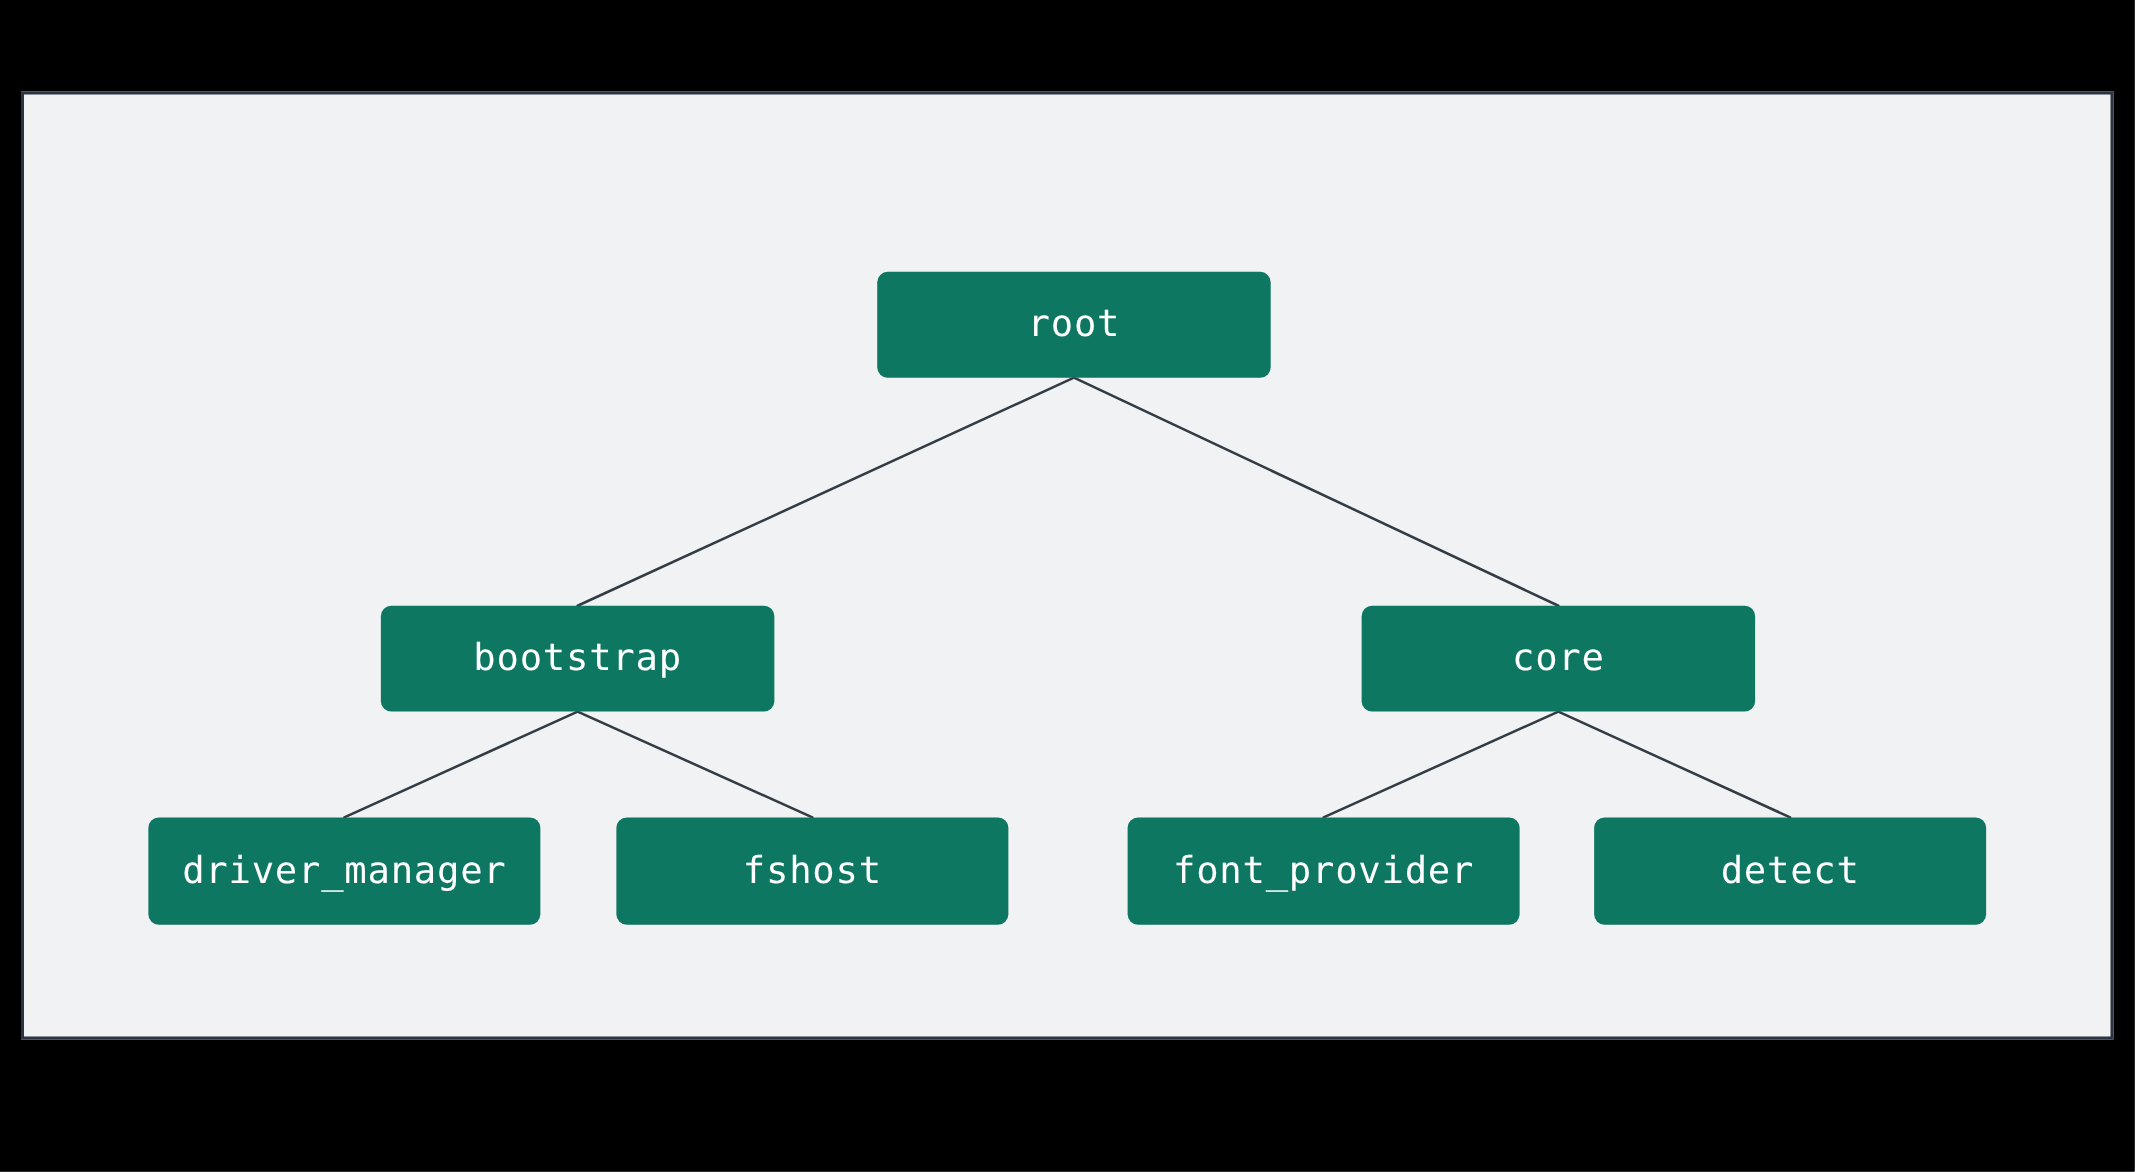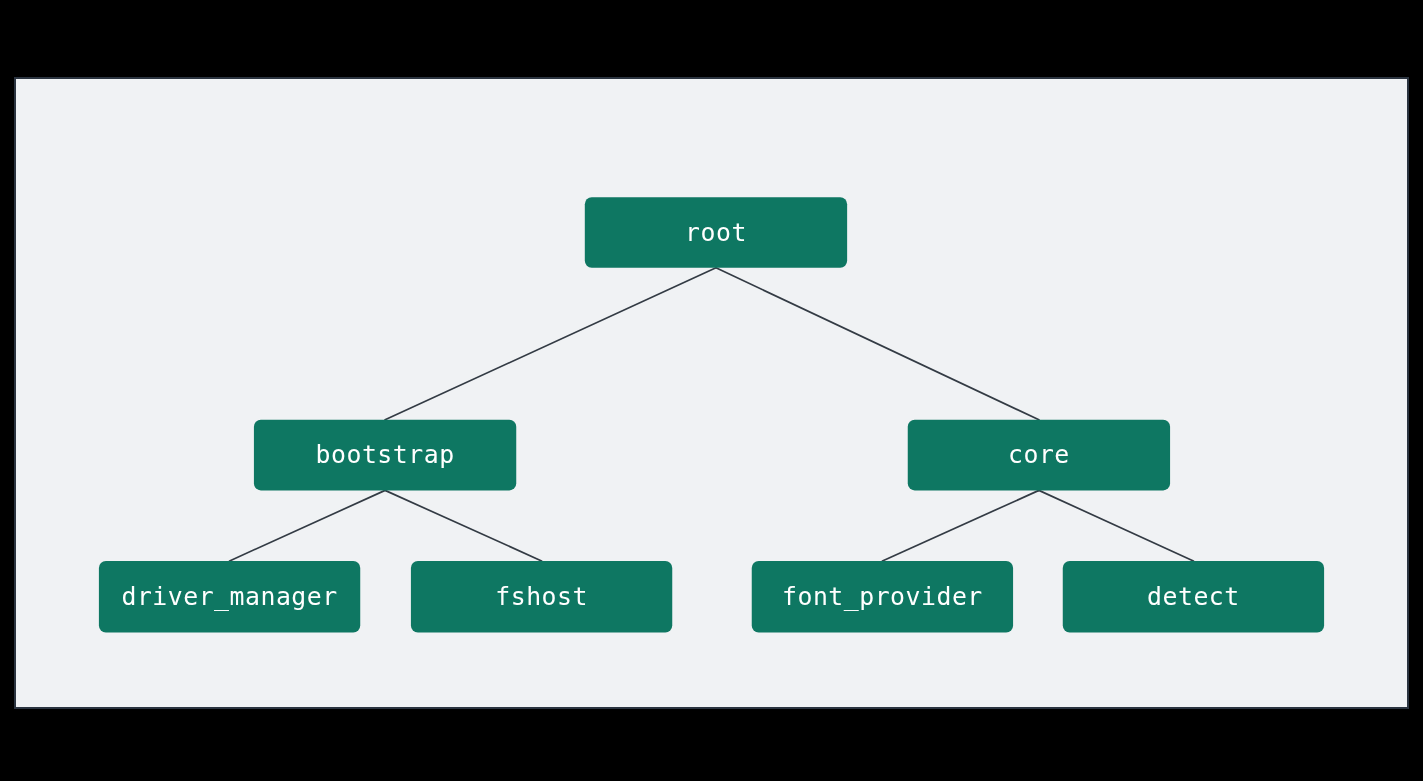--- a/index.html
+++ b/index.html
@@ -16,21 +16,21 @@
   }
   #root-stage {
     position: relative;
     width: 1423px;
     height: 781px;
     background: #000000;
   }
   #diagram-canvas {
     position: absolute;
     left: 14px;
-    top: 77px;
+    top: 61px;
     width: 1395px;
     height: 632px;
     background: #f0f2f4;
     border: 2px solid #2b3440;
     box-sizing: border-box;
     overflow: hidden;
   }
   #tree-svg {
     display: block;
     width: 100%;

